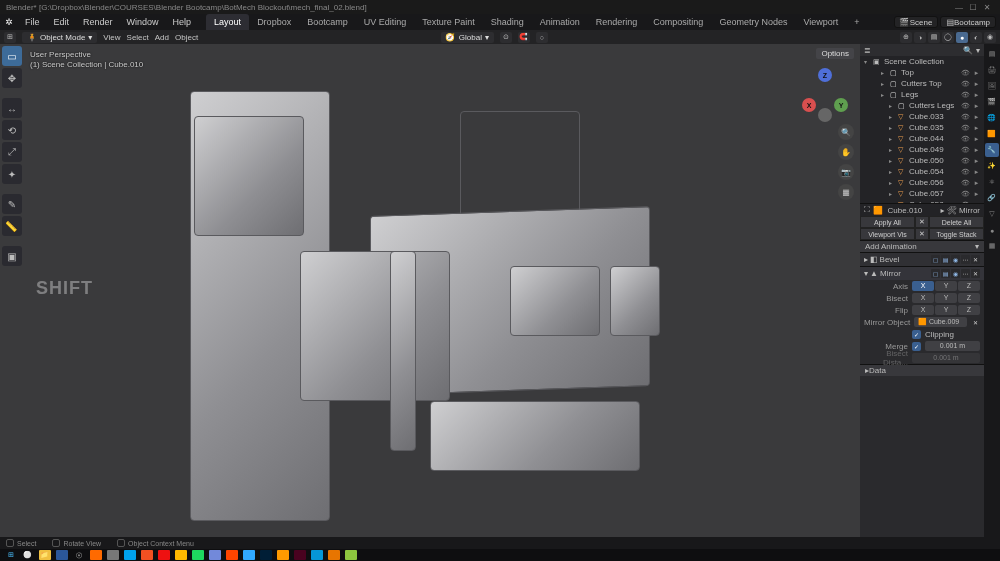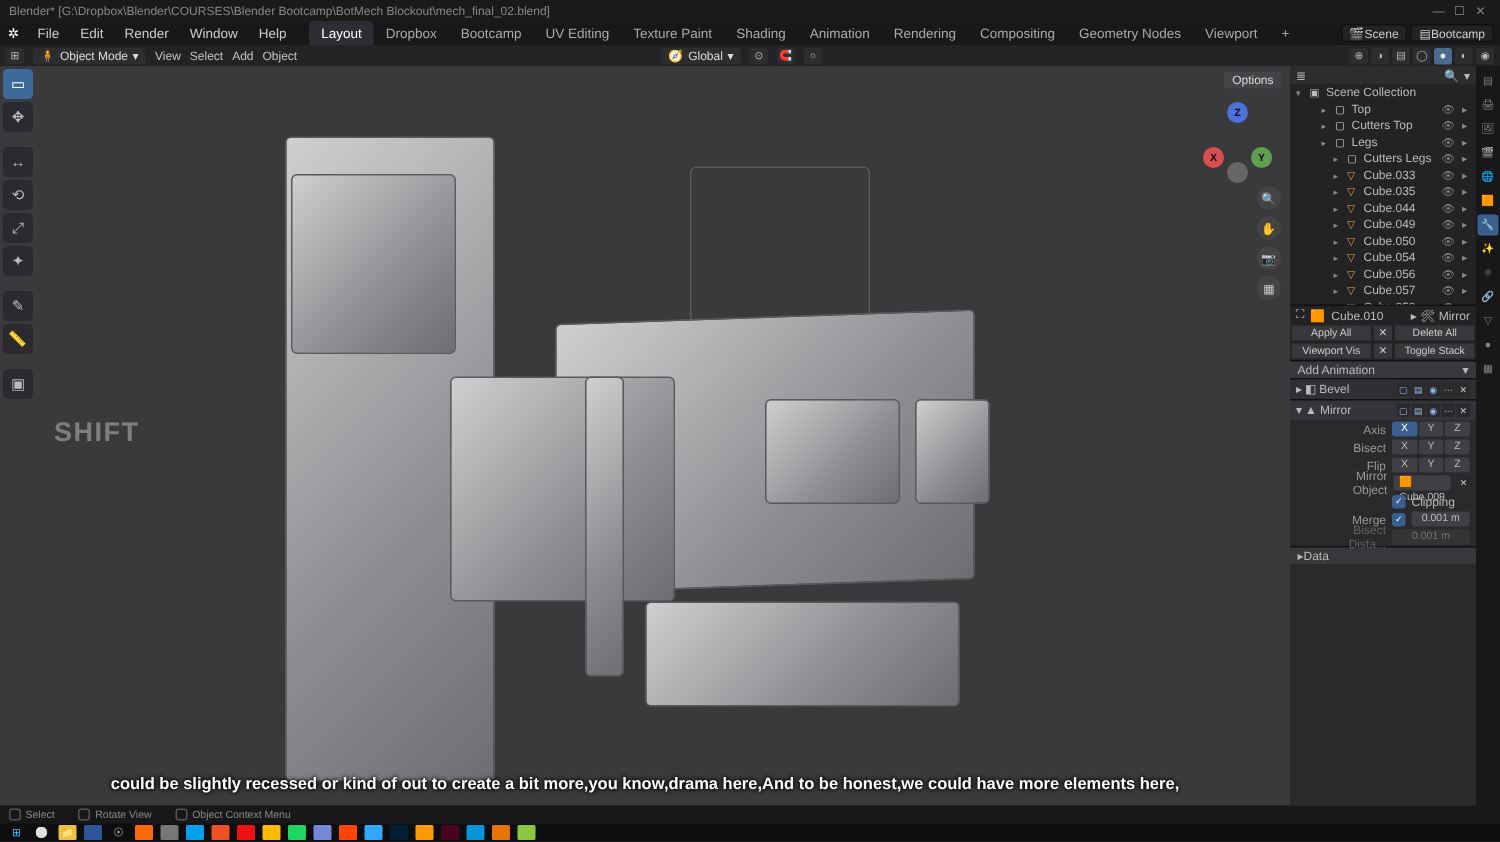--- a/index.html
+++ b/index.html
@@ -88,21 +88,21 @@
 
 .props { flex:1; background:#2a2a2d; overflow:hidden; }
 .props .phdr { height:12px; background:#232326; display:flex;align-items:center;padding:0 4px;gap:4px; }
 .props .section-hdr { background:#38383c; height:12px; display:flex;align-items:center;padding:0 5px;border-top:1px solid #111; }
 .props .btn-row { display:flex; height:12px; }
 .props .btn-row button { flex:1; background:#38383c; border:1px solid #222; color:#ccc; font-size:7px; cursor:pointer; }
 .props .mod-head { height:14px;background:#303034;display:flex;align-items:center;gap:2px;padding:0 4px;border-top:1px solid #111; }
 .props .mod-head .dots { margin-left:auto; display:flex; gap:1px; }
 .dot-btn { width:9px;height:9px;border-radius:1px;background:#2a2a2d;font-size:6px;display:flex;align-items:center;justify-content:center;color:#8fb7e6; }
 .dot-btn.x { color:#ccc; }
-.props .field-row { display:flex;align-items:center;height:12px;padding:0 4px;gap:4px;margin-left:16px; }
+.props .field-row { display:flex;align-items:center;height:12px;padding:0 4px;gap:4px; }
 .props .field-row .lbl{ width:44px; text-align:right; color:#999; }
 .xyz { flex:1; display:flex; gap:1px; }
 .xyz span { flex:1; text-align:center; background:#404044; border-radius:2px; height:10px; line-height:10px; font-size:7px; }
 .xyz .on { background:#3a5f8f; color:#fff; }
 .valuebox { flex:1; background:#404044; border-radius:2px; height:10px; line-height:10px; text-align:center; font-size:7px; }
 .chk { width:9px;height:9px;background:#3a5f8f;border-radius:2px;display:flex;align-items:center;justify-content:center;font-size:6px;color:#fff; }
 
 
 .statusbar { height:12px; background:#18181a; display:flex; align-items:center; font-size:7px; color:#888; padding:0 6px; gap:16px; }
 .statusbar .sitem { display:flex;align-items:center;gap:3px; }
@@ -179,20 +179,24 @@
         <div class="mesh-arm2"></div>
         <div class="mesh-handle"></div>
         <div class="mesh-body1"></div>
         <div class="mesh-body2"></div>
         <div class="mesh-pipe"></div>
         <div class="mesh-vent1"></div>
         <div class="mesh-vent2"></div>
         <div class="mesh-tanks"></div>
       </div>
     </div>
+    <div class="vp-header">
+      <div>User Perspective</div>
+      <div>(1) Scene Collection | Cube.010</div>
+    </div>
     <div class="vp-toolbar-left">
       <div class="vbtn active">▭</div>
       <div class="vbtn">✥</div>
       <div class="gap"></div>
       <div class="vbtn">↔</div>
       <div class="vbtn">⟲</div>
       <div class="vbtn">⤢</div>
       <div class="vbtn">✦</div>
       <div class="gap"></div>
       <div class="vbtn">✎</div>
@@ -210,21 +214,20 @@
       <div class="ball muted m1"></div>
     </div>
     <div class="vp-sideicons">
       <div>🔍</div>
       <div>✋</div>
       <div>📷</div>
       <div>▦</div>
     </div>
     <div class="shift-label">SHIFT</div>
     <div class="subs">
-      <div>could be slightly recessed or kind of out to create a bit more,you know,drama here,And to be honest,we could have more elements here,</div>
     </div>
   </div>
 
   <div class="sidepanel">
     <div class="propbody">
 
       <div class="outliner">
         <div class="ohdr">
           <span>≣</span>
           <span style="flex:1"></span>

